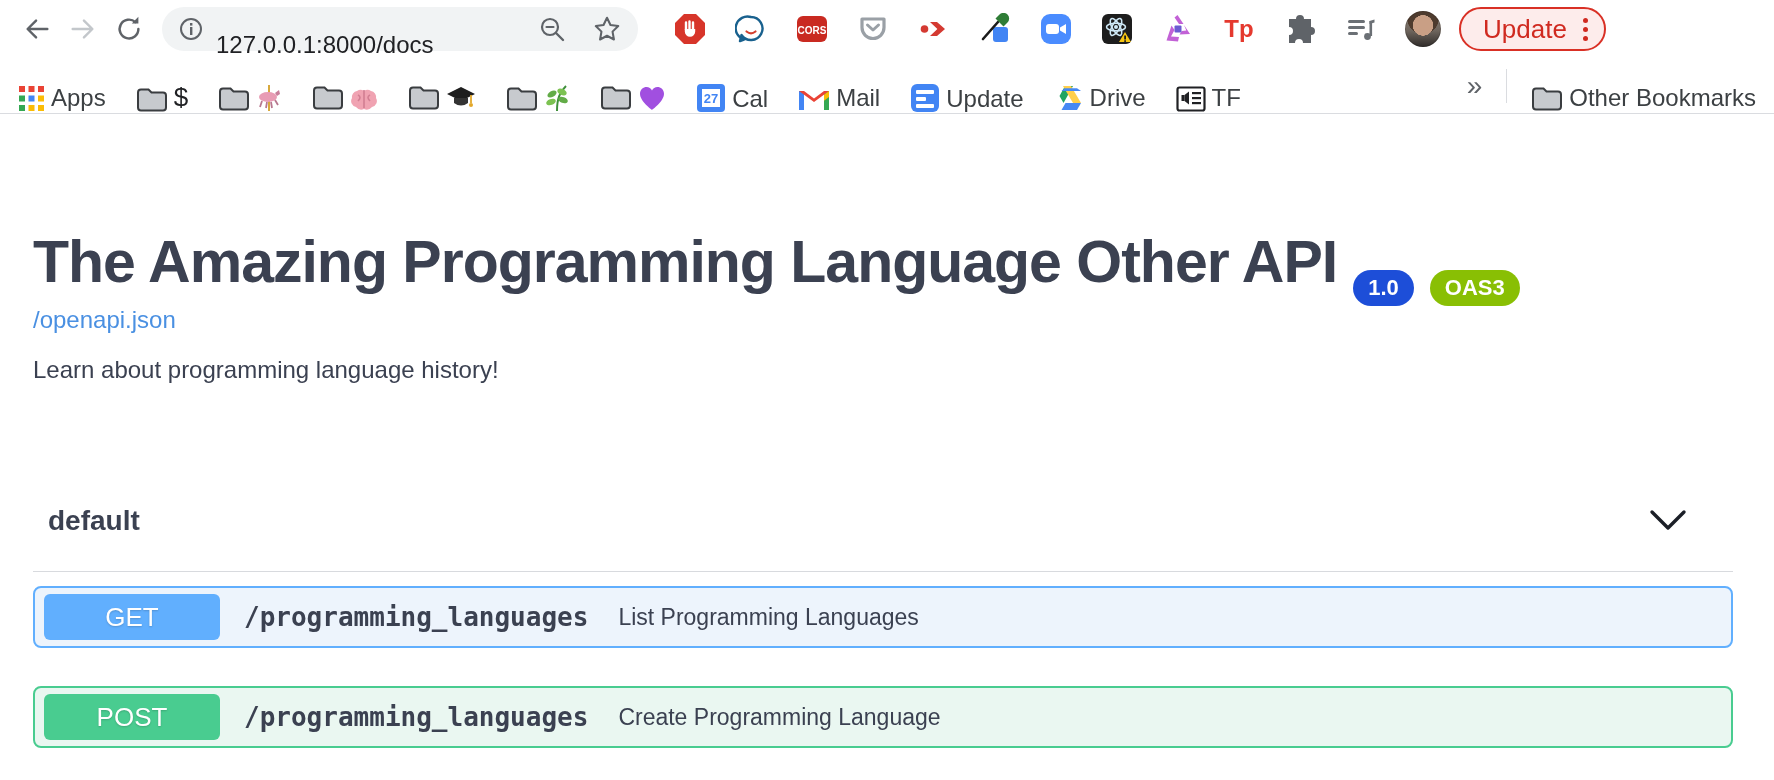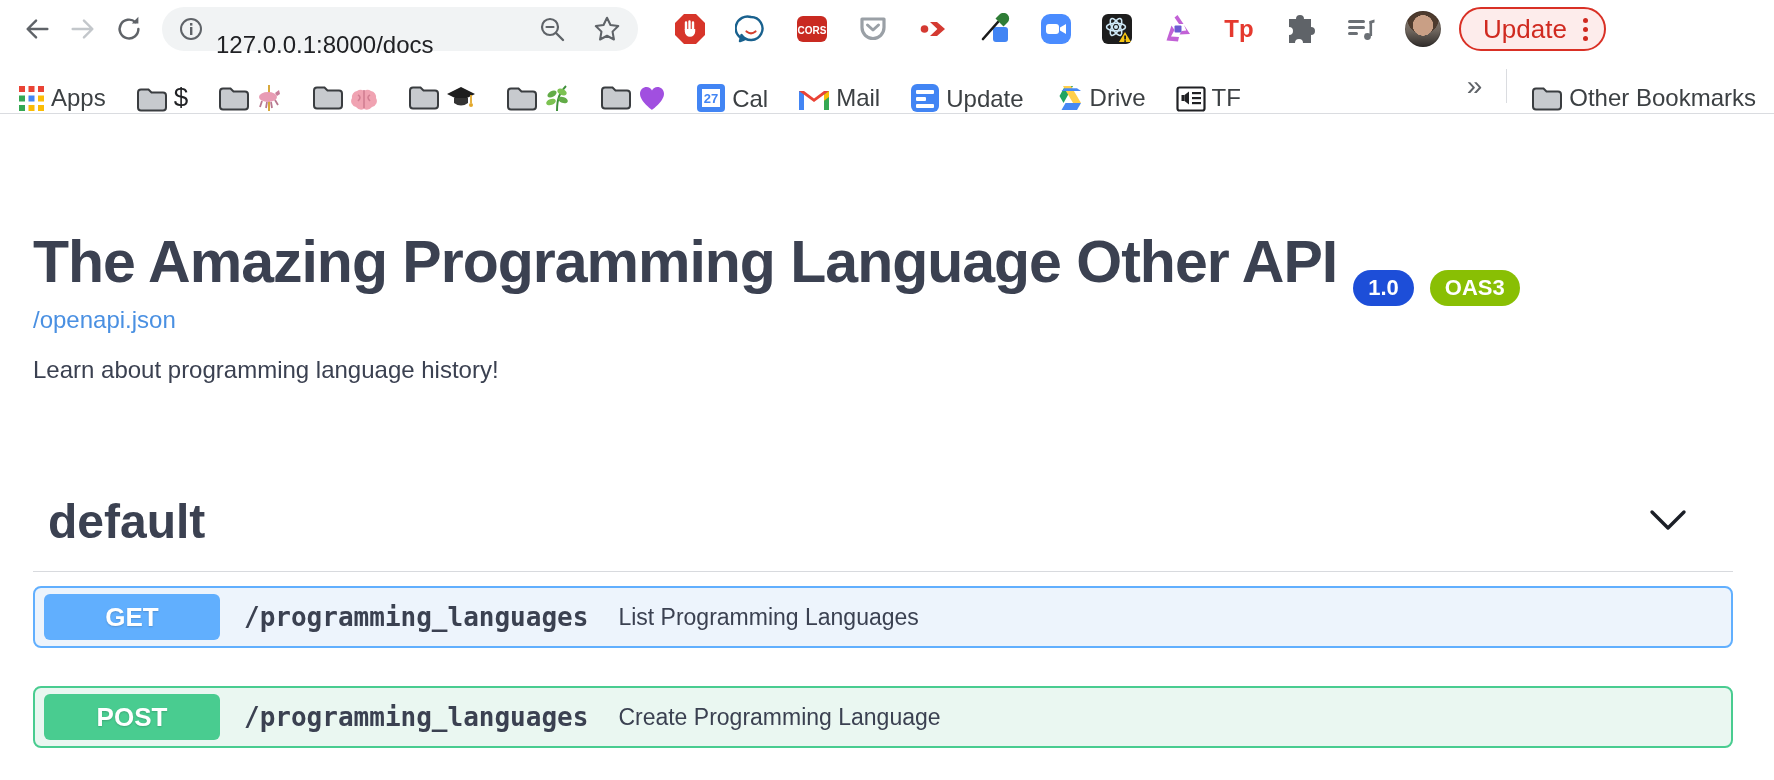--- a/index.html
+++ b/index.html
@@ -37,27 +37,27 @@
   .main{position:relative;height:666px;background:#fff;}
   .api-title{position:absolute;left:33px;top:74px;font-size:59px;font-weight:bold;color:#3b4151;letter-spacing:-1px;white-space:nowrap;}
   .badge{display:inline-block;position:relative;top:13px;font-size:22px;font-weight:bold;color:#fff;
     padding:5px 15px;border-radius:18px;margin-left:16px;letter-spacing:0;vertical-align:baseline;}
   .badge-version{background:#1d4ed8;}
   .badge-oas{background:#89bf04;}
   .spec-link{position:absolute;left:33px;top:192px;font-size:24px;color:#4a90e2;text-decoration:none;}
   .api-desc{position:absolute;left:33px;top:242px;font-size:24px;color:#3b4151;}
 
   .tag-header{position:absolute;left:33px;top:378px;width:1700px;height:58px;display:flex;align-items:center;justify-content:space-between;cursor:pointer;box-sizing:border-box;padding:0 46px 0 15px;}
-  .tag-title{font-size:48px;font-weight:bold;color:#3b4151;}
+  .tag-title{font-size:28px;font-weight:bold;color:#3b4151;}
   .tag-divider{position:absolute;left:33px;top:457px;width:1700px;height:1px;background:#d8dade;}
 
   .op{position:absolute;left:33px;width:1700px;height:62px;border-radius:8px;display:flex;align-items:center;padding-left:9px;box-sizing:border-box;}
   .op-get{top:472px;background:#edf4fc;border:2px solid #61affe;}
   .op-post{top:572px;background:#eaf7f1;border:2px solid #49cc90;}
-  .method{width:176px;height:46px;border-radius:6px;color:#fff;font-weight:bold;font-size:26px;display:flex;align-items:center;justify-content:center;text-shadow:0 1px 2px rgba(0,0,0,.18);flex:0 0 auto;}
+  .method{width:176px;height:46px;border-radius:6px;color:#fff;font-weight:normal;font-size:26px;display:flex;align-items:center;justify-content:center;text-shadow:0 1px 2px rgba(0,0,0,.18);flex:0 0 auto;}
   .op-get .method{background:#61affe;}
   .op-post .method{background:#49cc90;}
   .path{margin-left:24px;font-family:"DejaVu Sans Mono",monospace;font-weight:bold;font-size:26px;color:#3b4151;}
   .summary{margin-left:30px;font-size:23px;color:#3b4151;}
 </style>
 </head>
 <body>
 
 <div class="toolbar">
   <div class="nav-btn">

